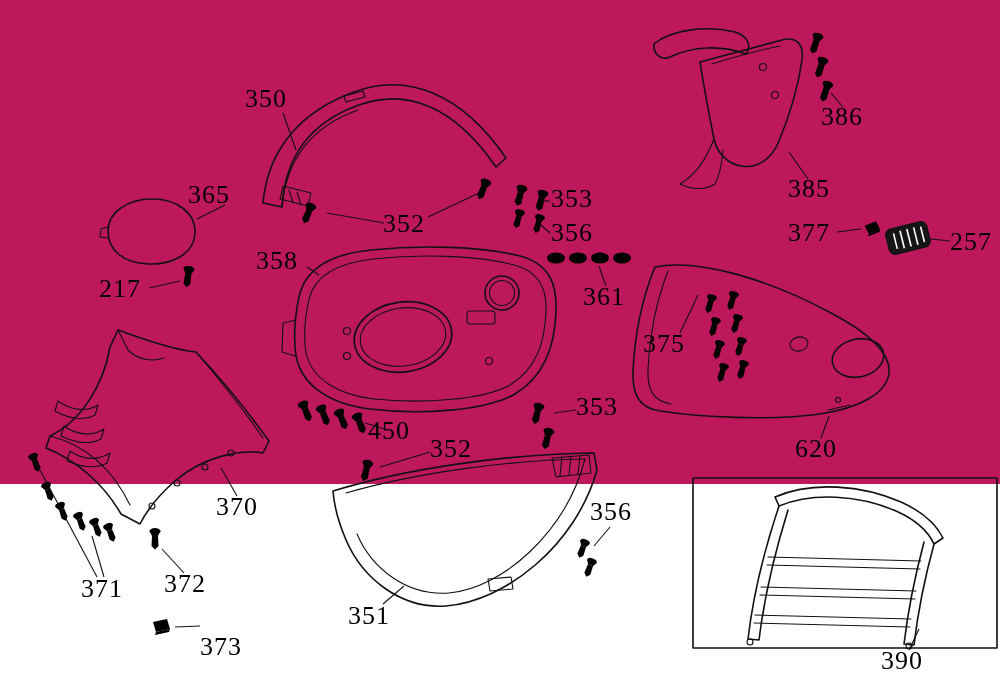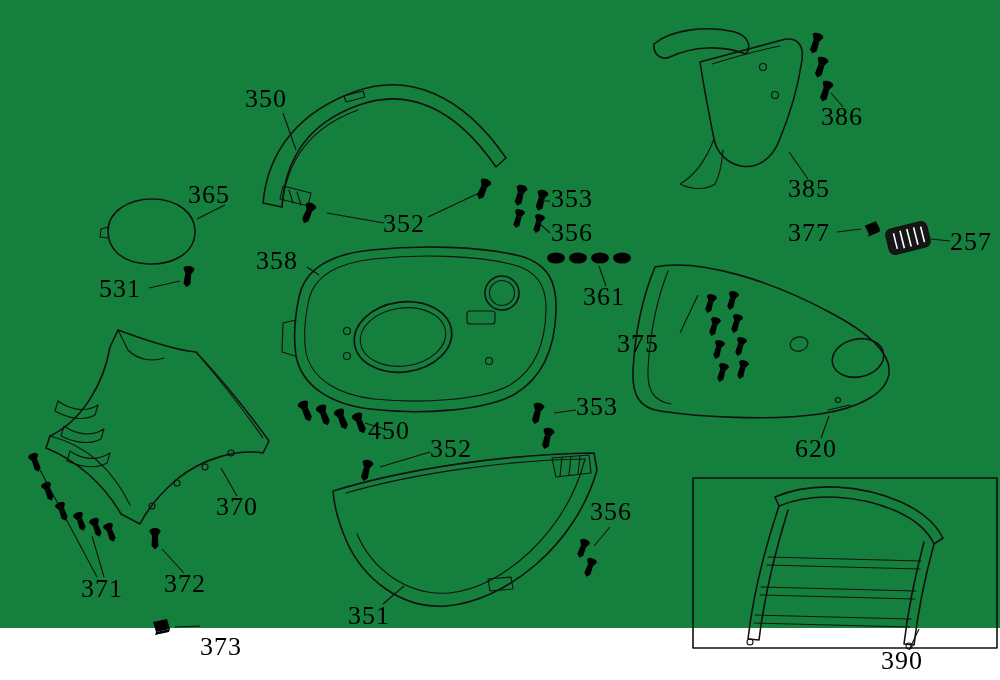--- a/index.html
+++ b/index.html
@@ -1,21 +1,21 @@
 <!DOCTYPE html>
 <html><head>
 <meta charset="utf-8">
 <style>
   html,body { margin:0; padding:0; }
   body {
     width:1000px; height:680px; overflow:hidden;
     background:#ffffff;
     font-family:"Liberation Serif", serif;
   }
-  .stage { position:relative; width:1000px; height:628px; background:#15803d; }
+  .stage { position:relative; width:1000px; height:484px; background:#be185d; }
   .stage > svg { position:absolute; left:0; top:0; }
   .callout {
     position:absolute;
     font-size:26px; line-height:1; color:#000;
     letter-spacing:1px; white-space:nowrap;
     user-select:none;
   }
   
   svg .ln path, svg .ln line, svg .ln ellipse, svg .ln circle, svg .ln rect {
     stroke:#111; fill:none; stroke-width:1.6;
@@ -259,27 +259,27 @@
       <line x1="950" y1="241" x2="931" y2="239"></line>
       <line x1="837" y1="232" x2="861" y2="229"></line>
       <line x1="808" y1="179" x2="789" y2="152"></line>
       <line x1="843" y1="107" x2="831" y2="93"></line>
       <line x1="909" y1="650" x2="919" y2="629"></line>
     </g>
   </svg>
 
   <div class="callout" style="left:245px;top:86px">350</div>
   <div class="callout" style="left:188px;top:182px">365</div>
-  <div class="callout" style="left:99px;top:276px">531</div>
+  <div class="callout" style="left:99px;top:276px">217</div>
   <div class="callout" style="left:383px;top:211px">352</div>
   <div class="callout" style="left:551px;top:186px">353</div>
   <div class="callout" style="left:551px;top:220px">356</div>
   <div class="callout" style="left:256px;top:248px">358</div>
   <div class="callout" style="left:583px;top:284px">361</div>
-  <div class="callout" style="left:617px;top:331px">375</div>
+  <div class="callout" style="left:643px;top:331px">375</div>
   <div class="callout" style="left:795px;top:436px">620</div>
   <div class="callout" style="left:576px;top:394px">353</div>
   <div class="callout" style="left:430px;top:436px">352</div>
   <div class="callout" style="left:368px;top:418px">450</div>
   <div class="callout" style="left:216px;top:494px">370</div>
   <div class="callout" style="left:81px;top:576px">371</div>
   <div class="callout" style="left:164px;top:571px">372</div>
   <div class="callout" style="left:200px;top:634px">373</div>
   <div class="callout" style="left:348px;top:603px">351</div>
   <div class="callout" style="left:590px;top:499px">356</div>

